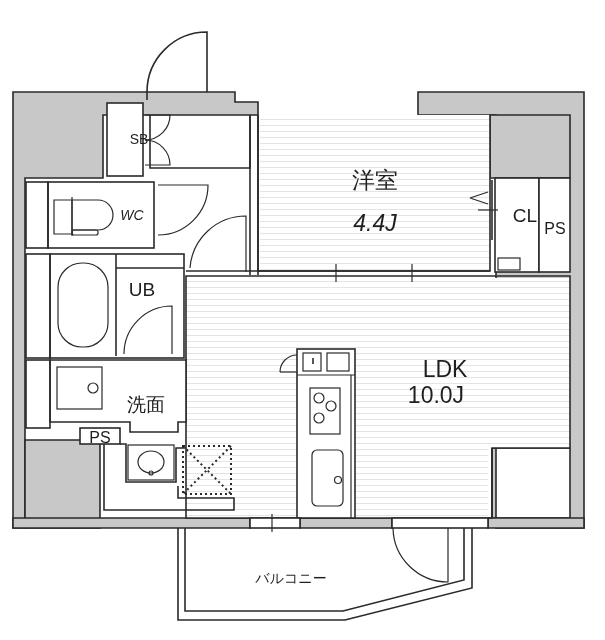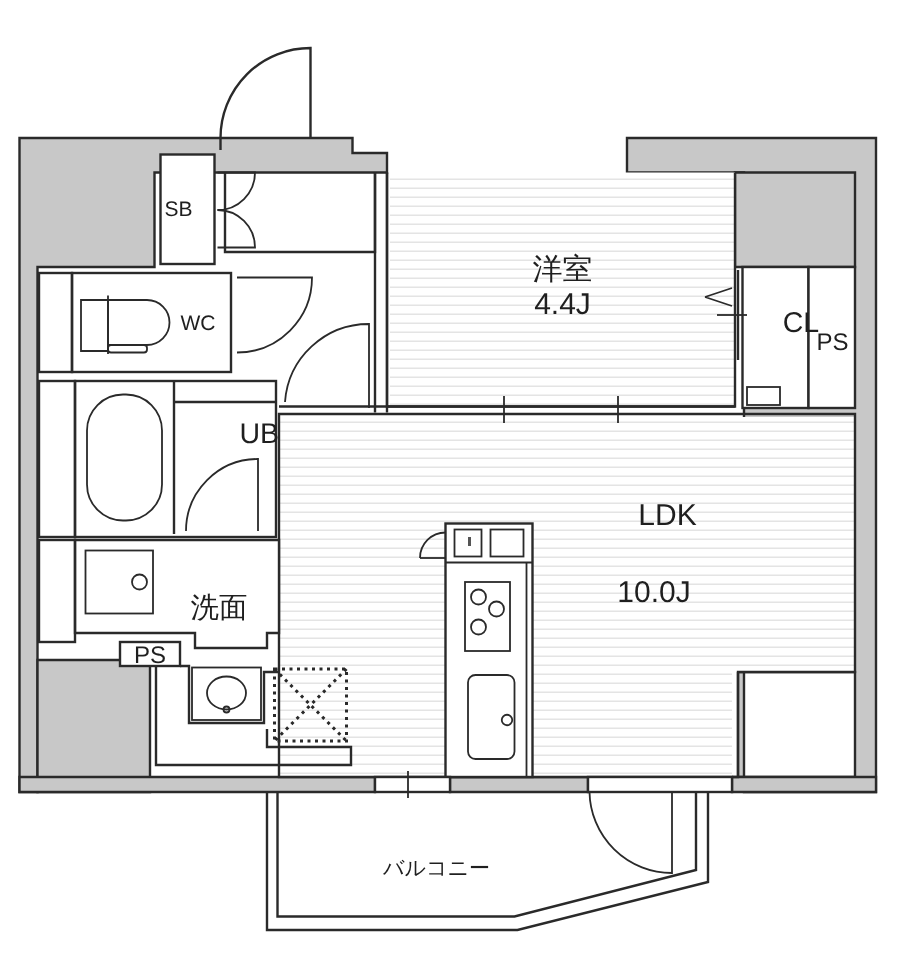--- a/index.html
+++ b/index.html
@@ -3,21 +3,21 @@
 <meta charset="utf-8">
 <style>
   html, body { margin: 0; padding: 0; background: #ffffff; }
   body { width: 605px; height: 640px; overflow: hidden; position: relative; font-family: "Liberation Sans", sans-serif; }
   svg { position: absolute; left: 0; top: 0; }
   .wall { fill: #c8c8c8; stroke: #2a2a2a; stroke-width: 1.6; }
   .line { fill: none; stroke: #2a2a2a; stroke-width: 1.6; }
   .thin { fill: none; stroke: #2a2a2a; stroke-width: 1.2; }
   .room { fill: #ffffff; stroke: #2a2a2a; stroke-width: 1.6; }
   .label { position: absolute; color: #1f1f1f; font-family: "Liberation Sans", sans-serif; text-align: center; white-space: nowrap; }
-  .lbl-lg { font-size: 20px; line-height: 30px; }
+  .lbl-lg { font-size: 23px; line-height: 30px; }
   .lbl-md { font-size: 19px; }
   .lbl-sm { font-size: 14px; }
   .lbl-xs { font-size: 16px; }
 </style>
 </head>
 <body>
 
 <svg width="605" height="640" viewBox="0 0 605 640">
   <defs>
     <pattern id="stripes" width="8" height="6" patternUnits="userSpaceOnUse">
@@ -126,25 +126,25 @@
   <rect class="room" x="392" y="518" width="96" height="10"></rect>
 
   <g>
     <path class="line" d="M178,528 L178,620 L345,620 L472,588 L472,528"></path>
     <path class="line" d="M185,528 L185,611 L343,611 L464,580 L464,528"></path>
     <path class="thin" d="M393,528 A55,55 0 0 0 448,582 L448,528"></path>
   </g>
 </svg>
 
 <div class="label lbl-lg" style="left:340px;top:165px;width:70px;">洋室</div>
-<div class="label lbl-lg" style="left:335px;top:188px;width:80px;">4.4J</div>
+<div class="label lbl-lg" style="left:335px;top:208px;width:80px;font-style:italic;">4.4J</div>
 
-<div class="label lbl-lg" style="left:400px;top:329px;width:90px;">LDK</div>
+<div class="label lbl-lg" style="left:400px;top:354px;width:90px;">LDK</div>
 <div class="label lbl-lg" style="left:386px;top:380px;width:100px;">10.0J</div>
 
-<div class="label lbl-md" style="left:126px;top:279px;width:60px;text-align:right;">UB</div>
+<div class="label lbl-md" style="left:112px;top:279px;width:60px;">UB</div>
 <div class="label lbl-md" style="left:114px;top:392px;width:64px;">洗面</div>
-<div class="label lbl-sm" style="left:110px;top:207px;width:44px;">WC</div>
-<div class="label lbl-sm" style="left:108px;top:131px;width:22px;">SB</div>
-<div class="label lbl-md" style="left:485px;top:205px;width:58px;padding-left:20px;">CL</div>
+<div class="label lbl-sm" style="left:110px;top:207px;width:44px;font-style:italic;">WC</div>
+<div class="label lbl-sm" style="left:108px;top:131px;width:22px;padding-left:20px;">SB</div>
+<div class="label lbl-md" style="left:496px;top:205px;width:58px;">CL</div>
 <div class="label lbl-xs" style="left:540px;top:220px;width:30px;">PS</div>
 <div class="label lbl-xs" style="left:80px;top:429px;width:40px;">PS</div>
 <div class="label lbl-sm" style="left:231px;top:570px;width:120px;">バルコニー</div>
 
 </body></html>

